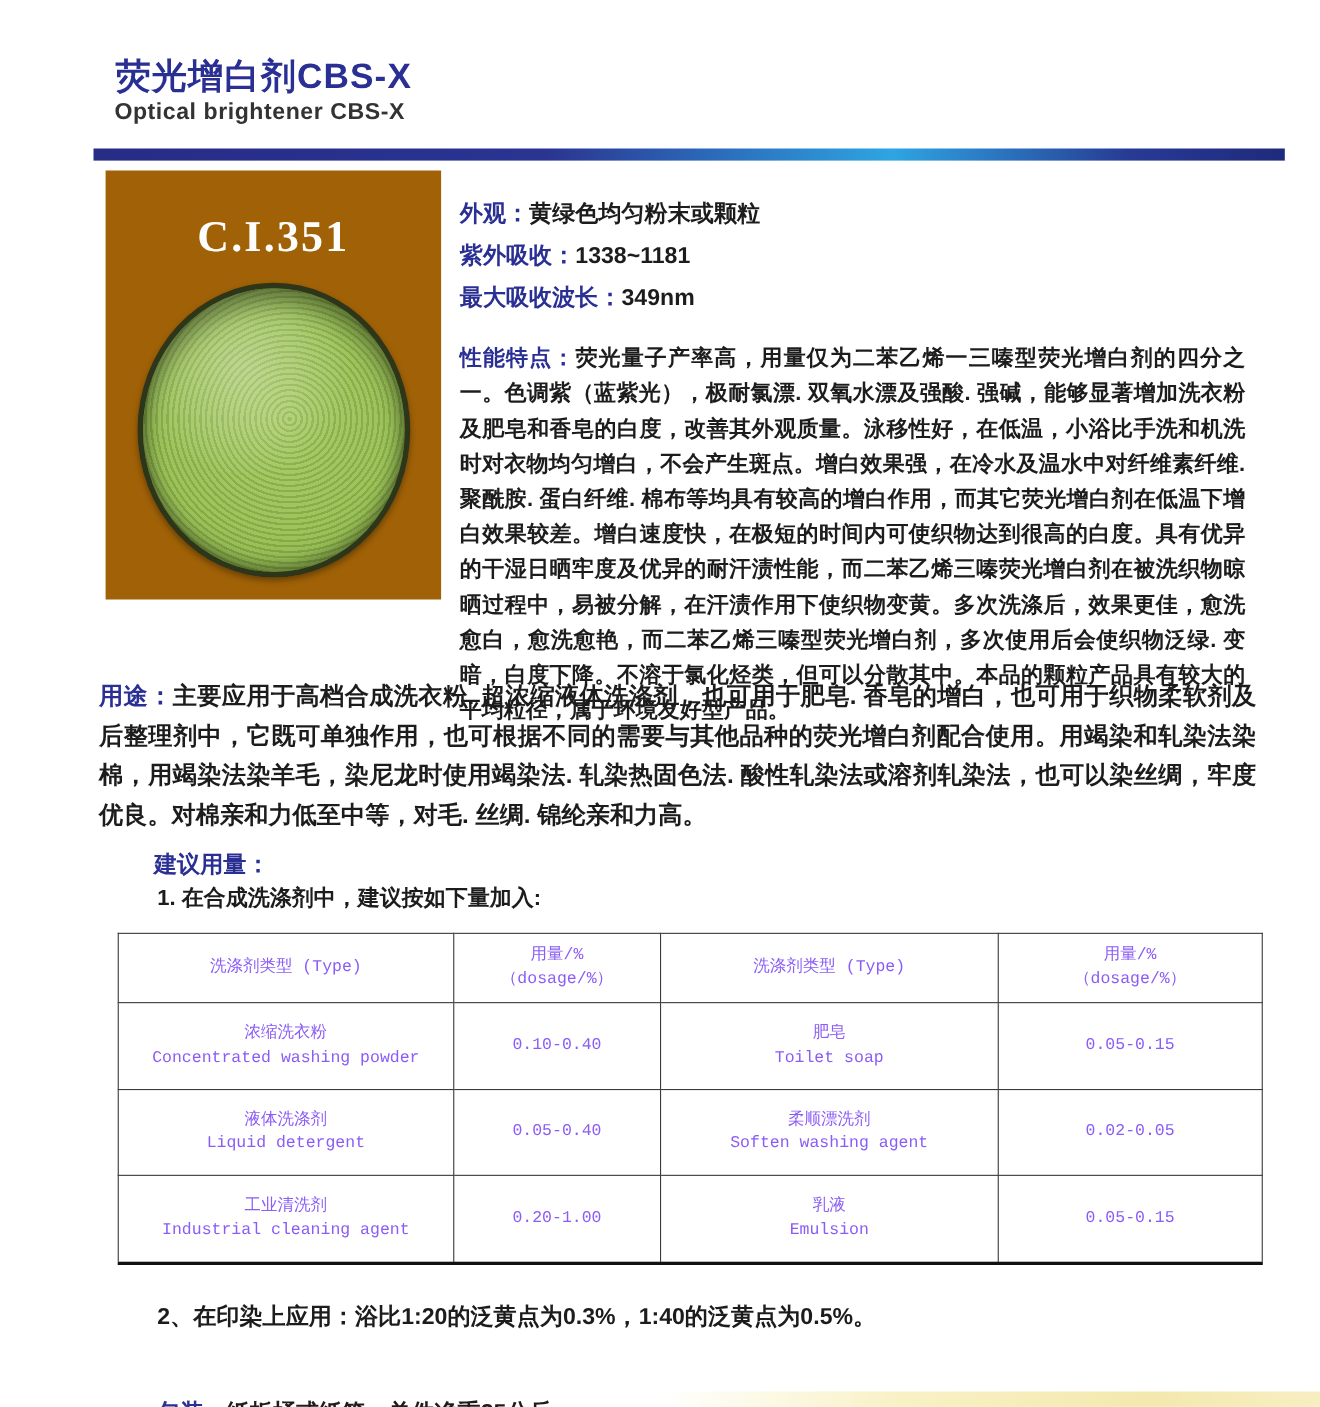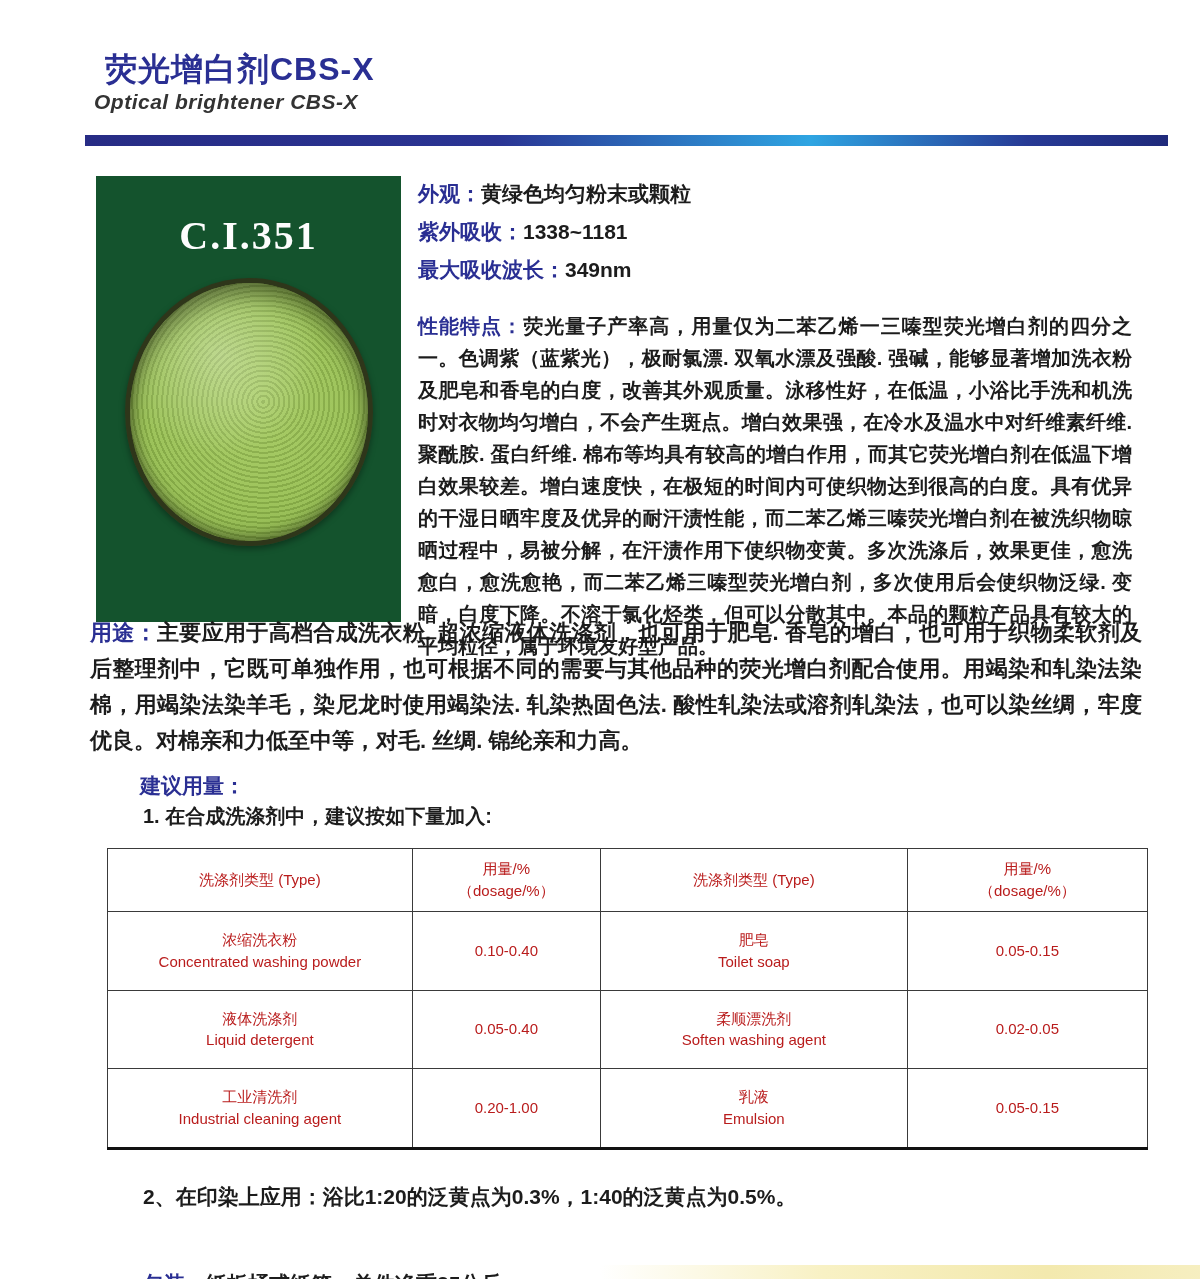--- a/index.html
+++ b/index.html
@@ -6,31 +6,30 @@
   .page{
     position:relative;width:1200px;height:1279px;background:#fff;overflow:hidden;
     font-family:"Liberation Sans",sans-serif;color:#1f1f1f;padding-left:38px;
   }
   
   .title{
     position:absolute;left:105px;top:48px;font-size:32px;font-weight:bold;
     color:#2a2f93;letter-spacing:1px;
   }
   .subtitle{
-    position:absolute;left:94px;top:90px;font-size:21px;font-weight:bold;color:#333;
+    position:absolute;left:104px;top:90px;font-size:21px;font-weight:bold;color:#333;
     letter-spacing:.5px;
-    font-style:italic;
   }
   .gradient-bar{
     position:absolute;left:85px;top:135px;width:1083px;height:11px;
     background:linear-gradient(to right,#272c85 0%,#2a3493 38%,#2ea5e2 67%,#273a95 87%,#1f2a7b 100%);
   }
   
   .photo{
-    position:absolute;left:96px;top:176px;width:305px;height:446px;background:#14532d;
+    position:absolute;left:96px;top:155px;width:305px;height:390px;background:#a16207;
   }
   .photo-label{
     position:absolute;left:0;right:0;top:36px;text-align:center;color:#fdfdfd;
     font-family:"Liberation Serif",serif;font-weight:bold;font-size:40px;letter-spacing:2px;
   }
   .dish{
     position:absolute;left:50%;top:102px;transform:translateX(-50%);
     width:238px;height:258px;border-radius:50%;
     border:5px solid #2e361a;
     background:
@@ -52,22 +51,22 @@
   .usage{
     position:absolute;left:90px;top:615px;width:1052px;
     font-size:22px;font-weight:bold;line-height:36px;text-align:justify;color:#1c1c1c;
   }
   
   .dosage-heading{position:absolute;left:140px;top:772px;font-size:21px;font-weight:bold;color:#2a2f93;}
   .dosage-intro{position:absolute;left:143px;top:803px;font-size:20px;font-weight:bold;color:#1c1c1c;}
   
   .dose-table{
     position:absolute;left:107px;top:848px;width:1041px;height:302px;
-    border-collapse:collapse;font-size:15px;color:#b91c1c;
-    border:1px solid #3a3a3a;border-bottom:3px solid #111;
+    border-collapse:collapse;font-size:15px;color:#8b5cf6;
+    border:1px solid #3a3a3a;border-bottom:3px solid #111;font-family:Liberation Mono, monospace;
   }
   .dose-table th,.dose-table td{
     border:1px solid #3a3a3a;text-align:center;vertical-align:middle;
     font-weight:normal;padding:4px 6px;line-height:1.45;
   }
   .dose-table thead th{height:54px;}
   .dose-table tbody td{height:53px;}
   
   .note-printing{position:absolute;left:143px;top:1183px;font-size:21px;font-weight:bold;color:#1c1c1c;}
   .note-packing{position:absolute;left:143px;top:1226px;font-size:21px;font-weight:bold;color:#1c1c1c;margin-top:44px;}

